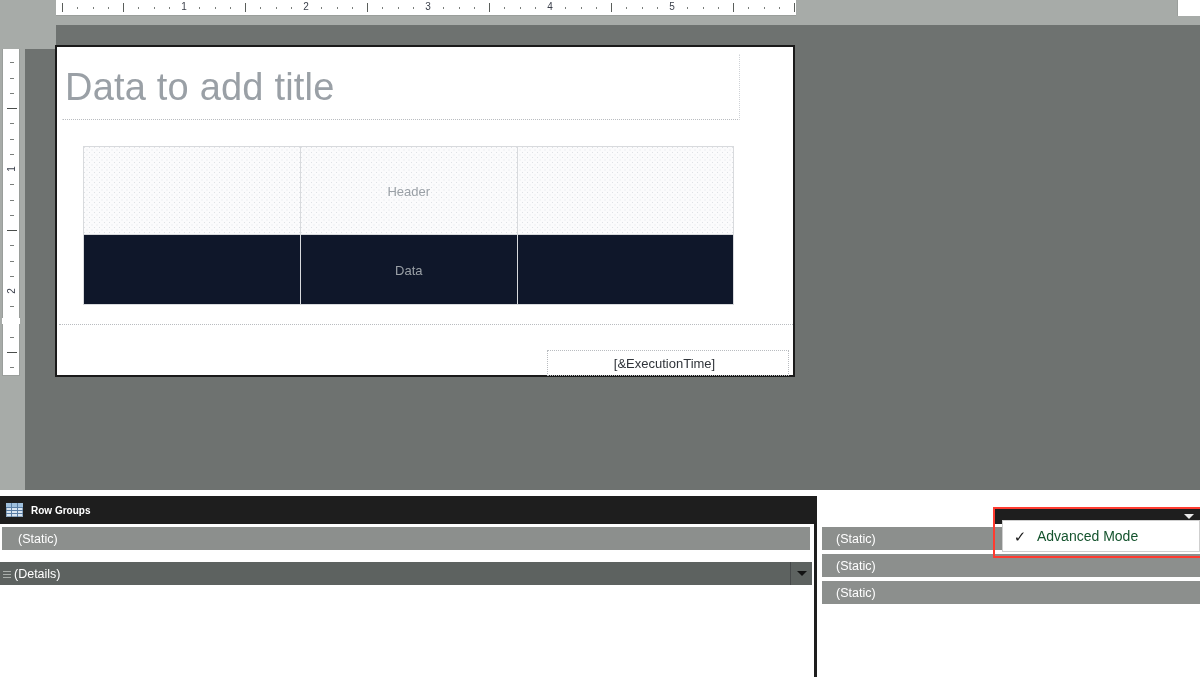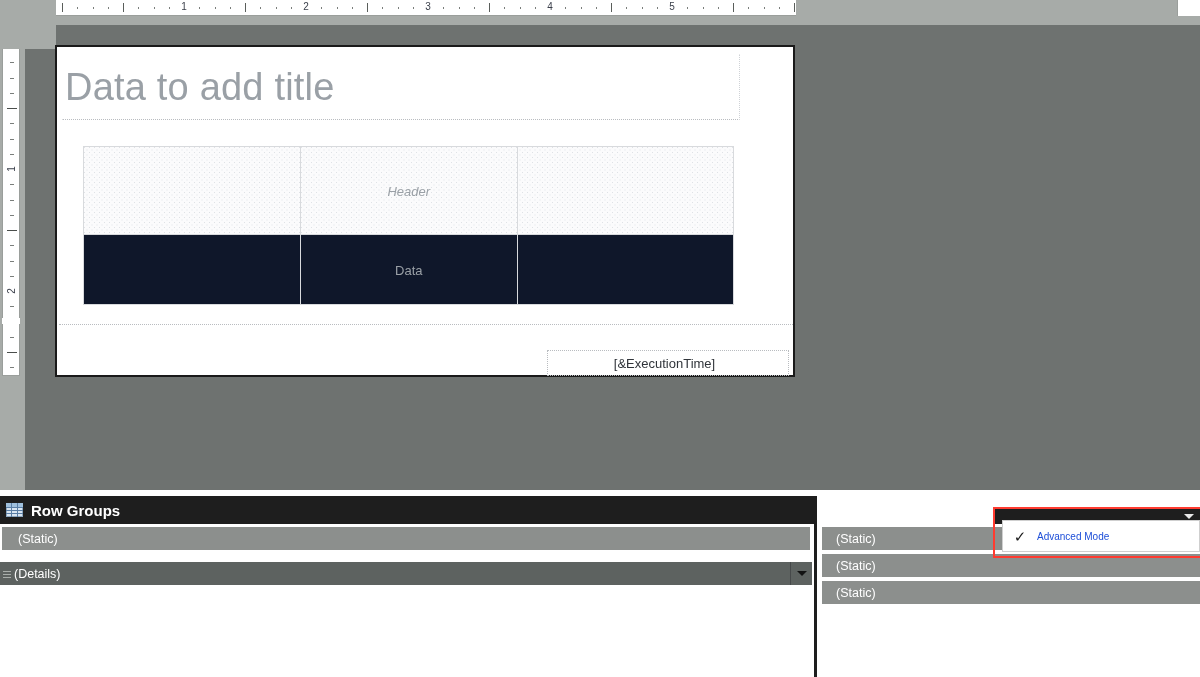--- a/index.html
+++ b/index.html
@@ -73,21 +73,20 @@
   .tablix table { border-collapse: collapse; width: 100%; height: 100%; table-layout: fixed; }
   .tablix td { border: 1px solid #d8dadd; text-align: center; vertical-align: middle; }
   .tablix tr.hdr td {
     height: 88px;
     background-color: #fbfbfc;
     background-image:
       radial-gradient(#dfe2e6 0.6px, transparent 0.7px),
       radial-gradient(#dfe2e6 0.6px, transparent 0.7px);
     background-size: 5px 5px, 5px 5px;
     background-position: 0 0, 2.5px 2.5px;
-    font-style: italic;
   }
   .tablix tr.dat td { height: 70px; background: #0f172a; }
   .cell-text { font-size: 13px; color: #9aa0a6; font-family: "Liberation Sans", sans-serif; }
   .col-a { width: 33.4%; } .col-b { width: 33.3%; } .col-c { width: 33.3%; }
 
   
   .footer-sep { position: absolute; left: 2px; top: 277px; width: 734px; height: 0; border-top: 1px dotted #b9bcc0; }
   
   .exec-box {
     position: absolute; left: 490px; top: 303px; width: 242px; height: 26px;
@@ -97,21 +96,21 @@
   .exec-text { font-size: 13px; color: #30343a; font-family: "Liberation Sans", sans-serif; }
 
   
   .splitter { position: absolute; left: 0; top: 490px; width: 1200px; height: 6px; background: #ffffff; }
 
   
   .panel-header {
     position: absolute; height: 28px; background: #1e1e1e;
     display: flex; align-items: center; padding-left: 6px;
   }
-  .panel-title { font-size: 15px; color: #ffffff; font-weight: bold; margin-left: 8px; font-family: "Liberation Sans", sans-serif; }
+  .panel-title { font-size: 10px; color: #ffffff; font-weight: bold; margin-left: 8px; font-family: "Liberation Sans", sans-serif; }
 
   .grid-icon { width: 17px; height: 14px; position: relative; flex: 0 0 auto; }
   .grid-icon .gi-bg { position: absolute; inset: 0; background: #d9e6f2; border: 1px solid #8fa8bf; }
   .grid-icon .gi-h { position: absolute; left: 0; right: 0; height: 1px; background: #5b7fa6; }
   .grid-icon .gi-v { position: absolute; top: 0; bottom: 0; width: 1px; background: #5b7fa6; }
   .grid-icon .gi-top { position: absolute; left: 0; right: 0; top: 0; height: 4px; background: #9fc0dd; }
 
   .panel-body { position: absolute; background: #ffffff; }
 
   .grp-row {
@@ -144,21 +143,21 @@
   .menu-arrow-area {
     position: absolute; left: 995px; top: 509px; width: 205px; height: 15px; background: #1e1e1e;
     display: flex; align-items: center; justify-content: flex-end; padding-right: 6px;
   }
   .menu-panel {
     position: absolute; left: 1002px; top: 520px; width: 198px; height: 32px;
     background: #ffffff; border: 1px solid #cfcfcf;
     display: flex; align-items: center;
   }
   .menu-check { width: 34px; text-align: center; font-size: 15px; color: #1a1a1a; line-height: 1; }
-  .menu-label { font-size: 10px; color: #1d4ed8; font-family: "Liberation Sans", sans-serif; }
+  .menu-label { font-size: 14px; color: #14532d; font-family: "Liberation Sans", sans-serif; }
 </style>
 </head>
 <body>
 
 <div id="app">
 
   <div class="workarea-left"></div>
   <div class="workarea"></div>
 
   <div class="corner-light"></div>

